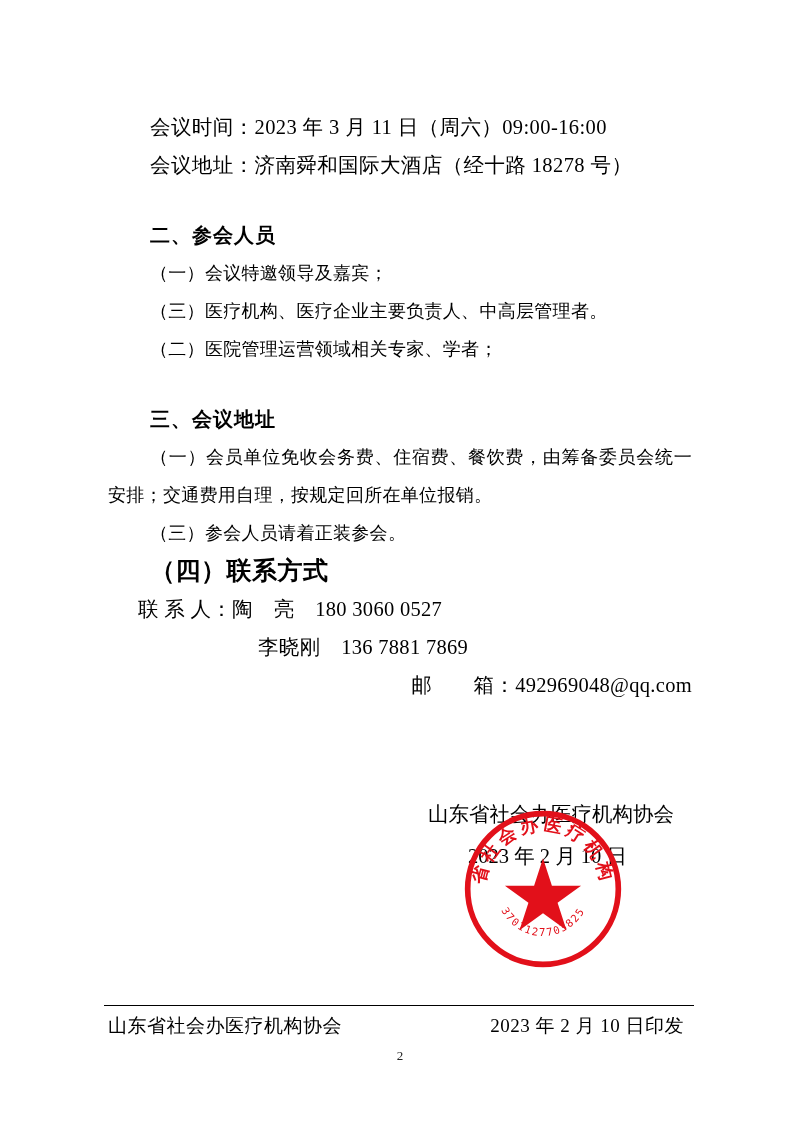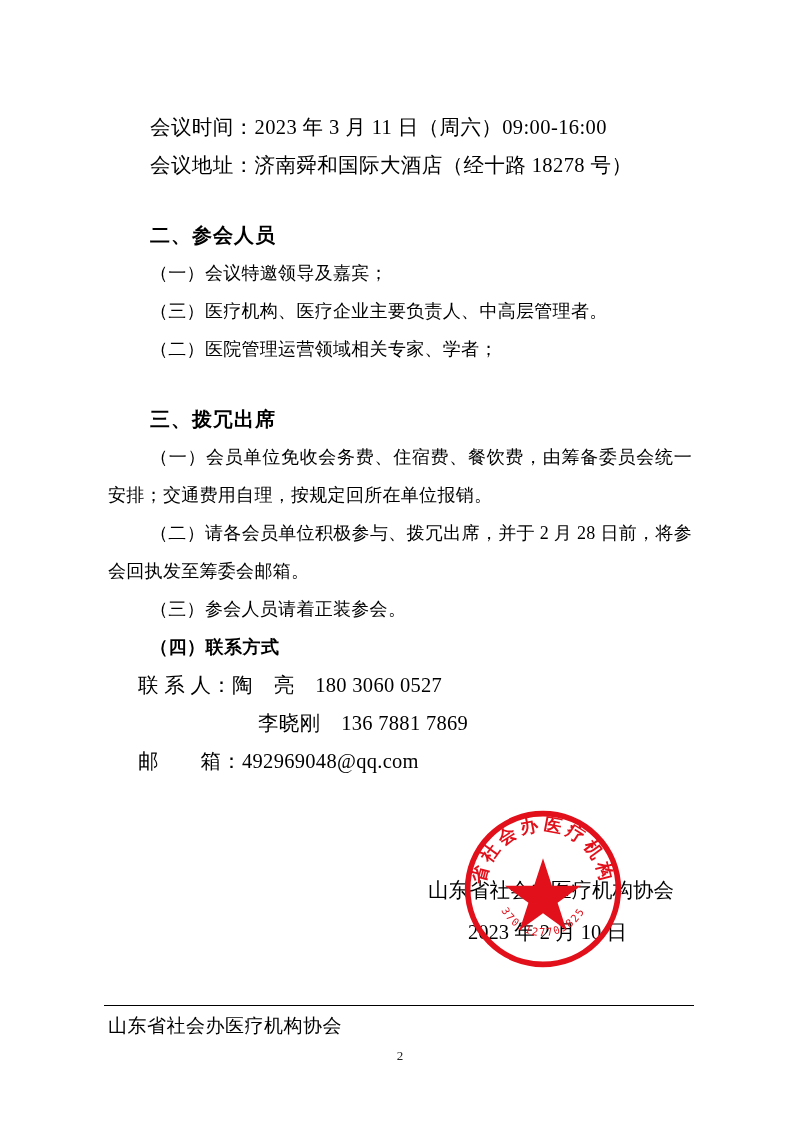--- a/index.html
+++ b/index.html
@@ -41,40 +41,40 @@
     font-weight: bold;
     font-size: 20px;
     line-height: 38px;
     text-indent: 42px;
     letter-spacing: 1px;
     margin-top: 32px;
   }
   .bold-item {
     font-family: "DejaVu Sans", sans-serif;
     font-weight: bold;
-    font-size: 18px;
+    font-size: 25px;
     line-height: 38px;
     text-indent: 42px;
     letter-spacing: 0.5px;
   }
   .para {
     font-size: 18px;
     line-height: 38px;
     text-indent: 42px;
     text-align: justify;
     letter-spacing: 0.3px;
   }
   .contact-line {
     font-size: 20.5px;
     line-height: 38px;
     letter-spacing: 0.3px;
   }
   .c-pad1 { padding-left: 30px; }
   .c-pad2 { padding-left: 150px; }
-  .c-pad3 { padding-left: 30px; }
+  .c-pad3 { padding-left: 30px; text-align: right; }
   .sign-block {
     position: relative;
     margin-top: 96px;
     height: 120px;
   }
   .sign-org {
     position: absolute;
     left: 320px;
     top: 0px;
     font-size: 20.5px;
@@ -136,23 +136,22 @@
   <div class="content">
 
     <div class="line indent2">会议时间：2023 年 3 月 11 日（周六）09:00-16:00</div>
     <div class="line indent2">会议地址：济南舜和国际大酒店（经十路 18278 号）</div>
 
     <div class="heading">二、参会人员</div>
     <div class="para">（一）会议特邀领导及嘉宾；</div>
     <div class="para">（三）医疗机构、医疗企业主要负责人、中高层管理者。</div>
     <div class="para">（二）医院管理运营领域相关专家、学者；</div>
 
-    <div class="heading">三、拨冗出席</div>
+    <div class="heading">三、会议地址</div>
     <div class="para">（一）会员单位免收会务费、住宿费、餐饮费，由筹备委员会统一安排；交通费用自理，按规定回所在单位报销。</div>
-    <div class="para">（二）请各会员单位积极参与、拨冗出席，并于 2 月 28 日前，将参会回执发至筹委会邮箱。</div>
     <div class="para">（三）参会人员请着正装参会。</div>
     <div class="bold-item">（四）联系方式</div>
 
     <div class="contact-line c-pad1">联 系 人：陶　亮　180 3060 0527</div>
     <div class="contact-line c-pad2">李晓刚　136 7881 7869</div>
     <div class="contact-line c-pad3">邮　　箱：492969048@qq.com</div>
 
     <div class="sign-block">
       <div class="sign-org">山东省社会办医疗机构协会</div>
       <div class="sign-date">2023 年 2 月 10 日</div>
@@ -171,16 +170,17 @@
     </text>
     <text font-family="'DejaVu Sans Mono', monospace" font-size="13" fill="#e2101a" letter-spacing="2">
       <textPath href="#sealBottomArc" startOffset="50%" text-anchor="middle">3701127703825</textPath>
     </text>
     <polygon fill="#e2101a" points="100,62 111,96 147,96 118,117 129,151 100,130 71,151 82,117 53,96 89,96"></polygon>
   </svg>
 
   <div class="footer-rule"></div>
   <div class="footer">
     <span class="left">山东省社会办医疗机构协会</span>
+    <span class="right">2023 年 2 月 10 日印发</span>
   </div>
   <div class="pagenum">2</div>
 
 </div>
 
 </body></html>

